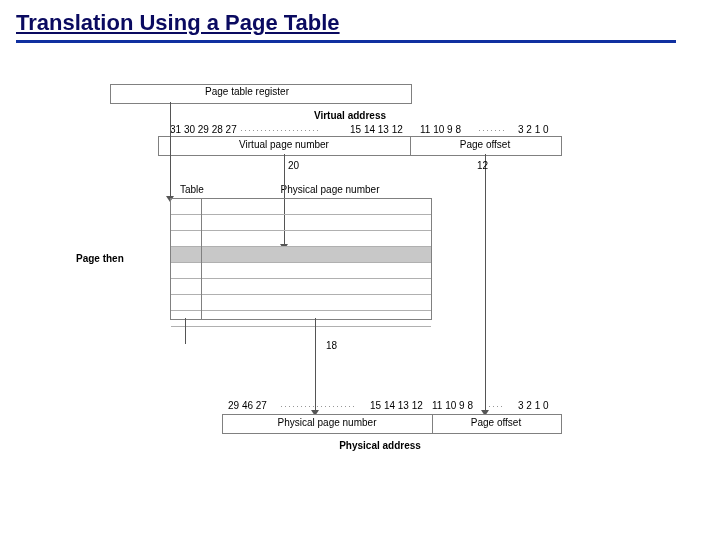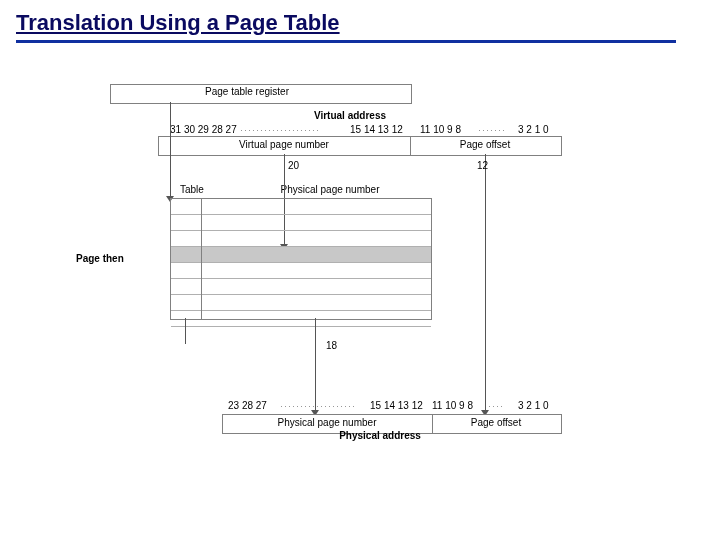--- a/index.html
+++ b/index.html
@@ -71,28 +71,28 @@
     <div class="lbl lblb" style="left:-34px;top:175px;width:90px;text-align:left;">Page then</div>
 
     <div class="arrow-v" style="left:75px;top:240px;height:26px;"></div>
 
     <div class="arrow-v" style="left:205px;top:240px;height:94px;"></div>
     <div class="arrowhead" style="left:201px;top:332px;"></div>
     <div class="lbl" style="left:216px;top:262px;">18</div>
 
     <div class="arrowhead" style="left:371px;top:332px;"></div>
 
-    <div class="lbl" style="left:118px;top:322px;text-align:left;">23 28 27</div>
+    <div class="lbl" style="left:118px;top:322px;text-align:left;">29 46 27</div>
     <div class="dots" style="left:170px;top:323px;">···················</div>
     <div class="lbl" style="left:260px;top:322px;">15 14 13 12</div>
     <div class="lbl" style="left:322px;top:322px;">11 10 9 8</div>
     <div class="dots" style="left:378px;top:323px;">····</div>
     <div class="lbl" style="left:408px;top:322px;">3 2 1 0</div>
 
     <div class="box" style="left:112px;top:336px;width:210px;height:18px;"></div>
     <div class="lbl" style="left:112px;top:339px;width:210px;">Physical page number</div>
     <div class="box" style="left:322px;top:336px;width:128px;height:18px;"></div>
     <div class="lbl" style="left:322px;top:339px;width:128px;">Page offset</div>
 
-    <div class="lbl lblb" style="left:200px;top:352px;width:140px;">Physical address</div>
+    <div class="lbl lblb" style="left:200px;top:362px;width:140px;">Physical address</div>
 
   </div>
 </div>
 
 </body></html>

